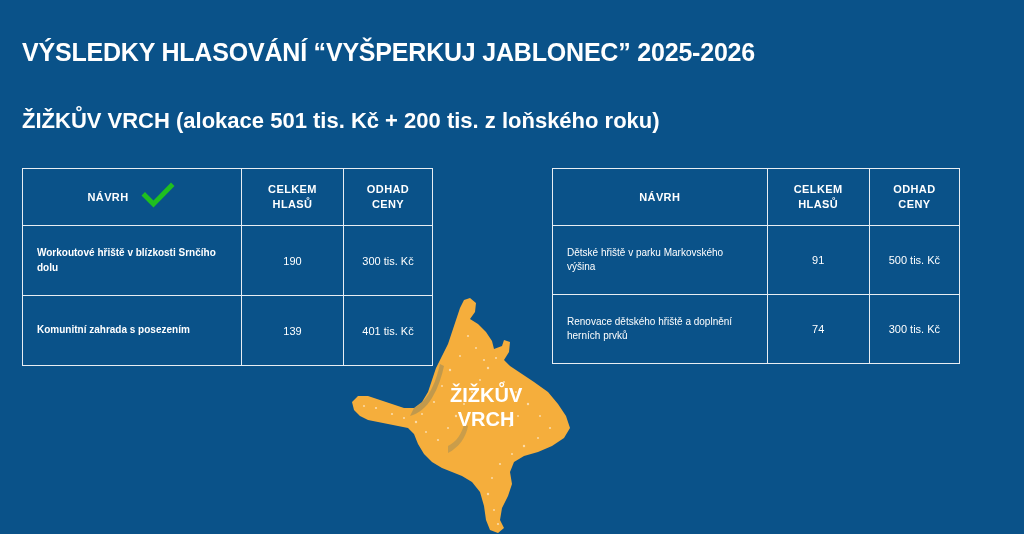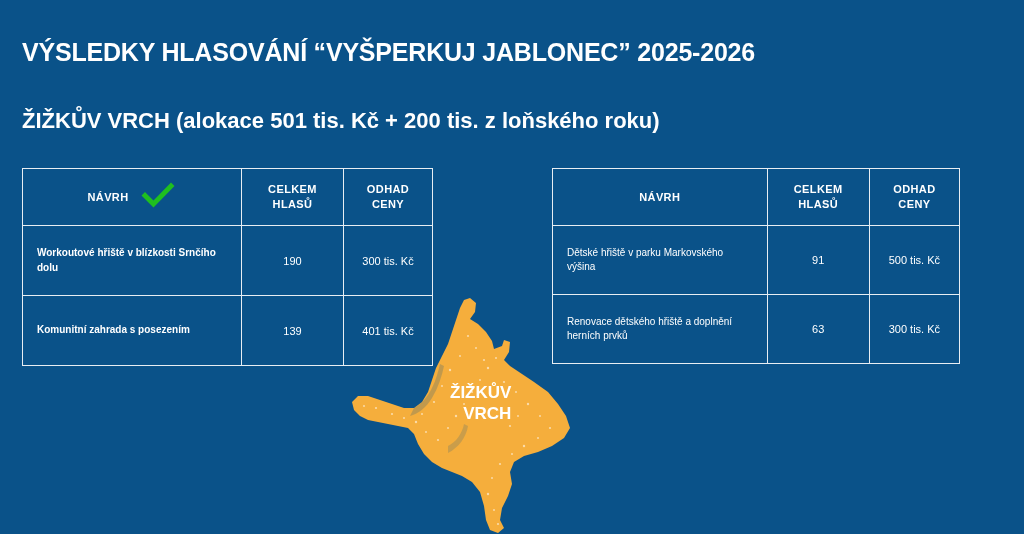--- a/index.html
+++ b/index.html
@@ -95,26 +95,26 @@
   #district-map {
     position:absolute;
     left:352px; top:296px;
     width:232px; height:238px;
     pointer-events:none;
   }
   #district-map svg { display:block; width:232px; height:238px; }
   #map-label {
     position:absolute;
     left:450px; top:383px;
-    font-size:17px;
+    font-size:20px;
     font-weight:bold;
     line-height:1.22;
     color:#ffffff;
     white-space:pre-line;
-    text-align:right;
+    text-align:center;
     pointer-events:none;
   }
 </style>
 </head>
 <body>
 
 <h1 id="page-title">VÝSLEDKY HLASOVÁNÍ “VYŠPERKUJ JABLONEC” 2025-2026</h1>
 <h2 id="page-subtitle">ŽIŽKŮV VRCH (alokace 501 tis. Kč + 200 tis. z loňského roku)</h2>
 
 <table id="table-winners" class="vote-table">
@@ -171,21 +171,21 @@
     </tr>
   </thead>
   <tbody>
     <tr>
       <td class="prop">Dětské hřiště v parku Markovského výšina</td>
       <td class="num">91</td>
       <td class="price">500 tis. Kč</td>
     </tr>
     <tr>
       <td class="prop">Renovace dětského hřiště a doplnění herních prvků</td>
-      <td class="num">63</td>
+      <td class="num">74</td>
       <td class="price">300 tis. Kč</td>
     </tr>
   </tbody>
 </table>
 
 <div id="district-map">
   <svg viewBox="0 0 232 238" aria-hidden="true">
     <path fill="#f5ae3c" d="
       M112 4
       L118 2 L124 7 L123 16 L118 23

